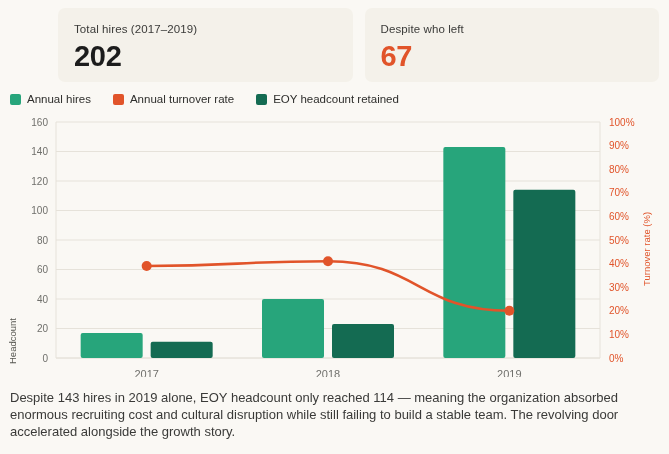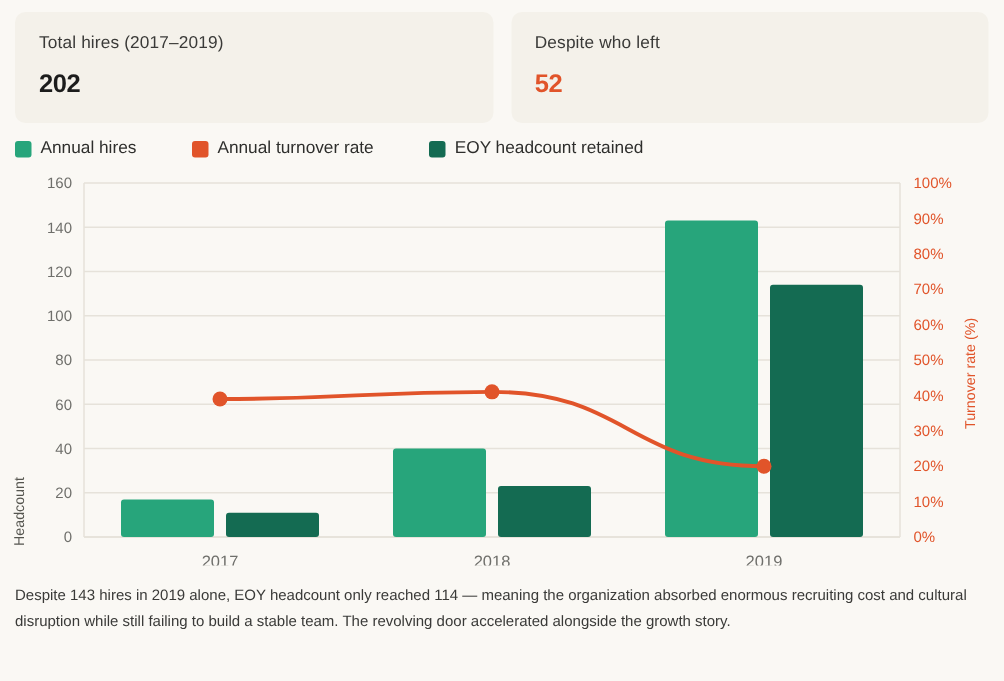--- a/index.html
+++ b/index.html
@@ -14,50 +14,51 @@
     color: #2b2b2b;
     overflow: hidden;
   }
 
   
   .kpi-row {
     display: flex;
     gap: 12px;
     padding: 8px 10px 0 10px;
     box-sizing: border-box;
+    margin-left: 48px;
   }
   .kpi-card {
     flex: 1 1 0;
     background: #f4f1ea;
     border-radius: 7px;
     padding: 14px 16px 16px 16px;
     box-sizing: border-box;
     height: 74px;
   }
   .kpi-label {
     font-size: 11.5px;
     color: #3a3a38;
     line-height: 14px;
     letter-spacing: 0.1px;
   }
   .kpi-value {
-    font-size: 17px;
+    font-size: 29px;
     font-weight: 700;
     line-height: 30px;
     margin-top: 5px;
     color: #1c1c1c;
     letter-spacing: -0.3px;
   }
   .kpi-value.accent { color: #e1542a; }
 
   
   .legend {
     display: flex;
     align-items: center;
-    gap: 37px;
+    gap: 22px;
     padding: 11px 0 0 10px;
   }
   .legend-item {
     display: flex;
     align-items: center;
     gap: 6px;
     font-size: 11.5px;
     color: #2e2e2c;
   }
   .legend-swatch {
@@ -98,37 +99,37 @@
   }
   .cat-label {
     font-size: 11px;
     fill: #6f6f6b;
     font-family: "Liberation Sans", sans-serif;
   }
 
   
   .footnote {
     padding: 12px 12px 0 10px;
-    font-size: 10px;
+    font-size: 13px;
     line-height: 17px;
     color: #3a3a38;
     box-sizing: border-box;
   }
 </style>
 </head>
 <body>
 
 <div class="kpi-row">
   <div class="kpi-card">
     <div class="kpi-label">Total hires (2017–2019)</div>
     <div class="kpi-value">202</div>
   </div>
   <div class="kpi-card">
     <div class="kpi-label">Despite who left</div>
-    <div class="kpi-value accent">52</div>
+    <div class="kpi-value accent">67</div>
   </div>
 </div>
 
 <div class="legend">
   <div class="legend-item">
     <span class="legend-swatch" style="background:#27a57b"></span>
     <span>Annual hires</span>
   </div>
   <div class="legend-item">
     <span class="legend-swatch" style="background:#e1542a"></span>

